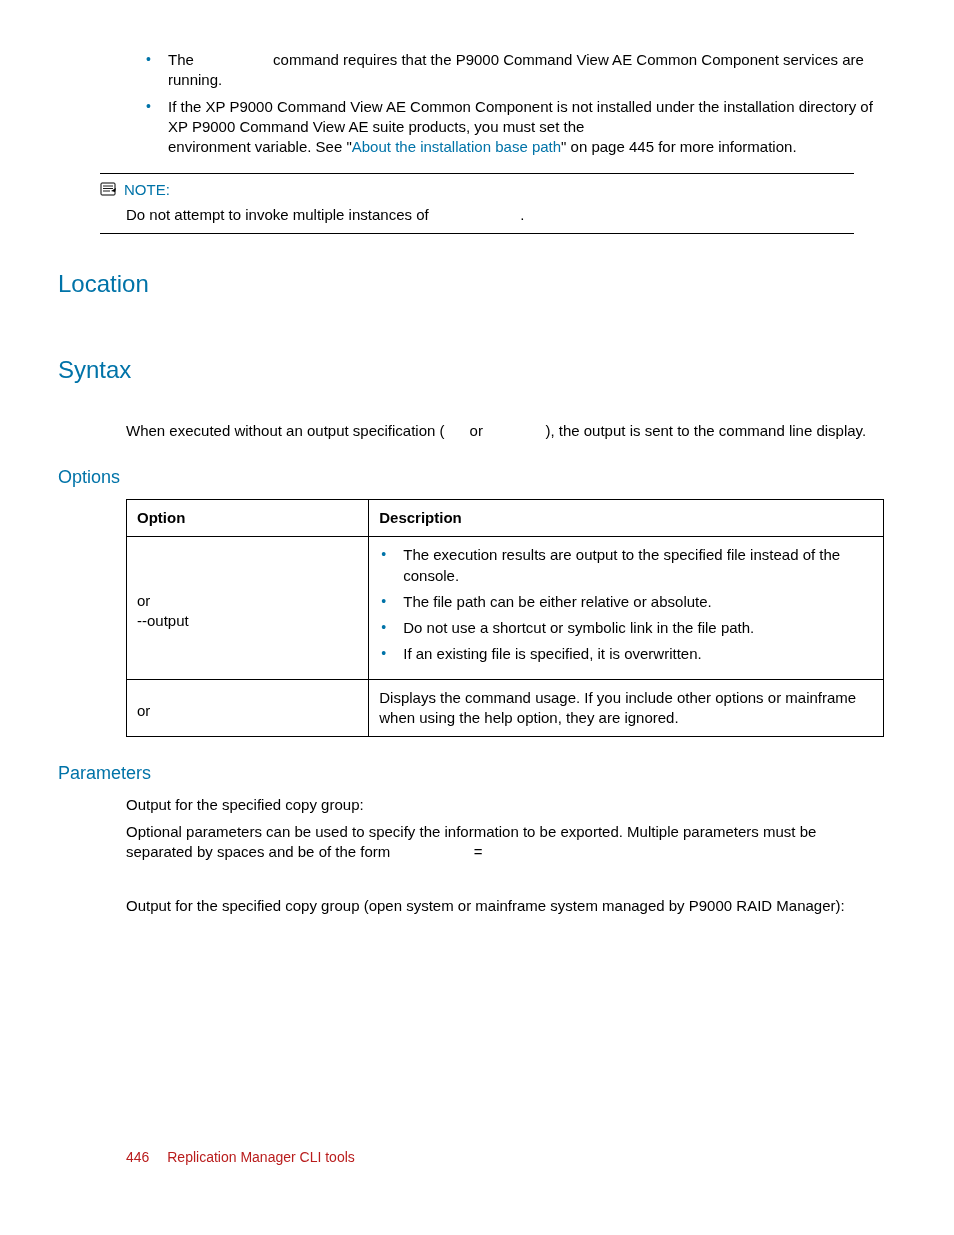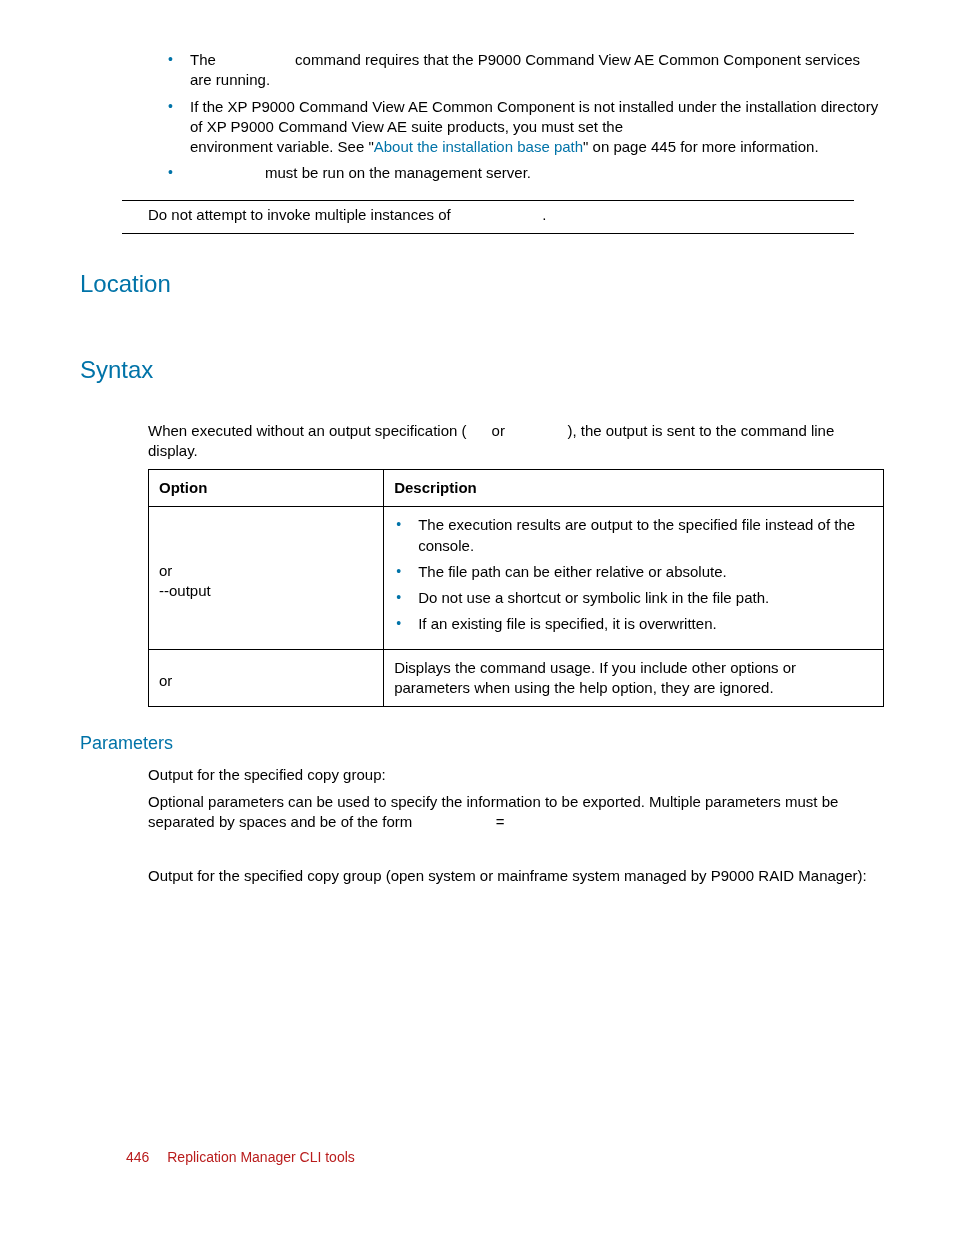--- a/index.html
+++ b/index.html
@@ -10,21 +10,21 @@
     font-size: 15px;
     color: #000;
     background: #fff;
     width: 954px;
     height: 1235px;
     position: relative;
     box-sizing: border-box;
     line-height: 1.35;
   }
   .page {
-    padding: 50px 70px 40px 80px;
+    padding: 50px 70px 40px 58px;
     box-sizing: border-box;
   }
   .indent-block { margin-left: 68px; }
   ul.bulleted {
     list-style: none;
     padding: 0;
     margin: 0 0 8px 20px;
   }
   ul.bulleted > li {
     position: relative;
@@ -123,29 +123,35 @@
       <li>
         <span>The </span>
         <span>&nbsp;&nbsp;&nbsp;&nbsp;&nbsp;&nbsp;&nbsp;&nbsp;&nbsp;&nbsp;&nbsp;&nbsp;&nbsp;&nbsp;&nbsp;&nbsp;&nbsp;</span>
         <span> command requires that the P9000 Command View AE Common Component services are running.</span>
       </li>
       <li>
         <span>If the XP P9000 Command View AE Common Component is not installed under the installation directory of XP P9000 Command View AE suite products, you must set the </span>
         <span>&nbsp;&nbsp;&nbsp;&nbsp;&nbsp;&nbsp;&nbsp;&nbsp;&nbsp;&nbsp;</span><br>
         <span>environment variable. See "</span><a href="#" class="link">About the installation base path</a><span>" on page 445 for more information.</span>
       </li>
-      <li>
-        <span>&nbsp;&nbsp;&nbsp;&nbsp;&nbsp;&nbsp;&nbsp;&nbsp;&nbsp;&nbsp;&nbsp;&nbsp;&nbsp;&nbsp;&nbsp;&nbsp;&nbsp;</span>
-        <span> must be run on the management server.</span>
-      </li>
     </ul>
   </div>
 
   <div class="note-box">
     <hr class="note-hr">
+    <div class="note-head-row">
+      <span class="note-icon">
+        <svg width="18" height="16" viewBox="0 0 18 16">
+          <rect x="1" y="1" width="14" height="12" rx="1" fill="none" stroke="#000" stroke-width="1"></rect>
+          <path d="M3 4 h10 M3 6.5 h10 M3 9 h7" stroke="#000" stroke-width="0.9"></path>
+          <path d="M11 9 l5 -3 l-1 4 z" fill="#000"></path>
+        </svg>
+      </span>
+      <span class="note-title">NOTE:</span>
+    </div>
     <div class="note-body">
       <span>Do not attempt to invoke multiple instances of </span>
       <span>&nbsp;&nbsp;&nbsp;&nbsp;&nbsp;&nbsp;&nbsp;&nbsp;&nbsp;&nbsp;&nbsp;&nbsp;&nbsp;&nbsp;&nbsp;&nbsp;&nbsp;&nbsp;&nbsp;&nbsp;</span>
       <span>.</span>
     </div>
     <hr class="note-hr">
   </div>
 
   <h2 class="section">Location</h2>
 
@@ -153,20 +159,21 @@
   <div class="indent-block" style="margin-top:34px;">
     <p class="body">
       <span>When executed without an output specification (</span>
       <span>&nbsp;&nbsp;&nbsp;&nbsp;</span>
       <span> or </span>
       <span>&nbsp;&nbsp;&nbsp;&nbsp;&nbsp;&nbsp;&nbsp;&nbsp;&nbsp;&nbsp;&nbsp;&nbsp;&nbsp;</span>
       <span>), the output is sent to the command line display.</span>
     </p>
   </div>
 
+  <h3 class="subsection">Options</h3>
   <table class="options">
     <thead>
       <tr>
         <th>Option</th>
         <th>Description</th>
       </tr>
     </thead>
     <tbody>
       <tr>
         <td class="optcell">
@@ -183,21 +190,21 @@
           </ul>
         </td>
       </tr>
       <tr>
         <td class="optcell">
           <span></span>
           <span class="conj">or</span>
           <span></span>
         </td>
         <td style="vertical-align:middle;">
-          <span>Displays the command usage. If you include other options or parameters when using the help option, they are ignored.</span>
+          <span>Displays the command usage. If you include other options or mainframe when using the help option, they are ignored.</span>
         </td>
       </tr>
     </tbody>
   </table>
 
   <h3 class="subsection">Parameters</h3>
   <div class="indent-block">
     <p class="body">Output for the specified copy group:</p>
     <p class="body">
       <span>Optional parameters can be used to specify the information to be exported. Multiple parameters must be separated by spaces and be of the form </span>

